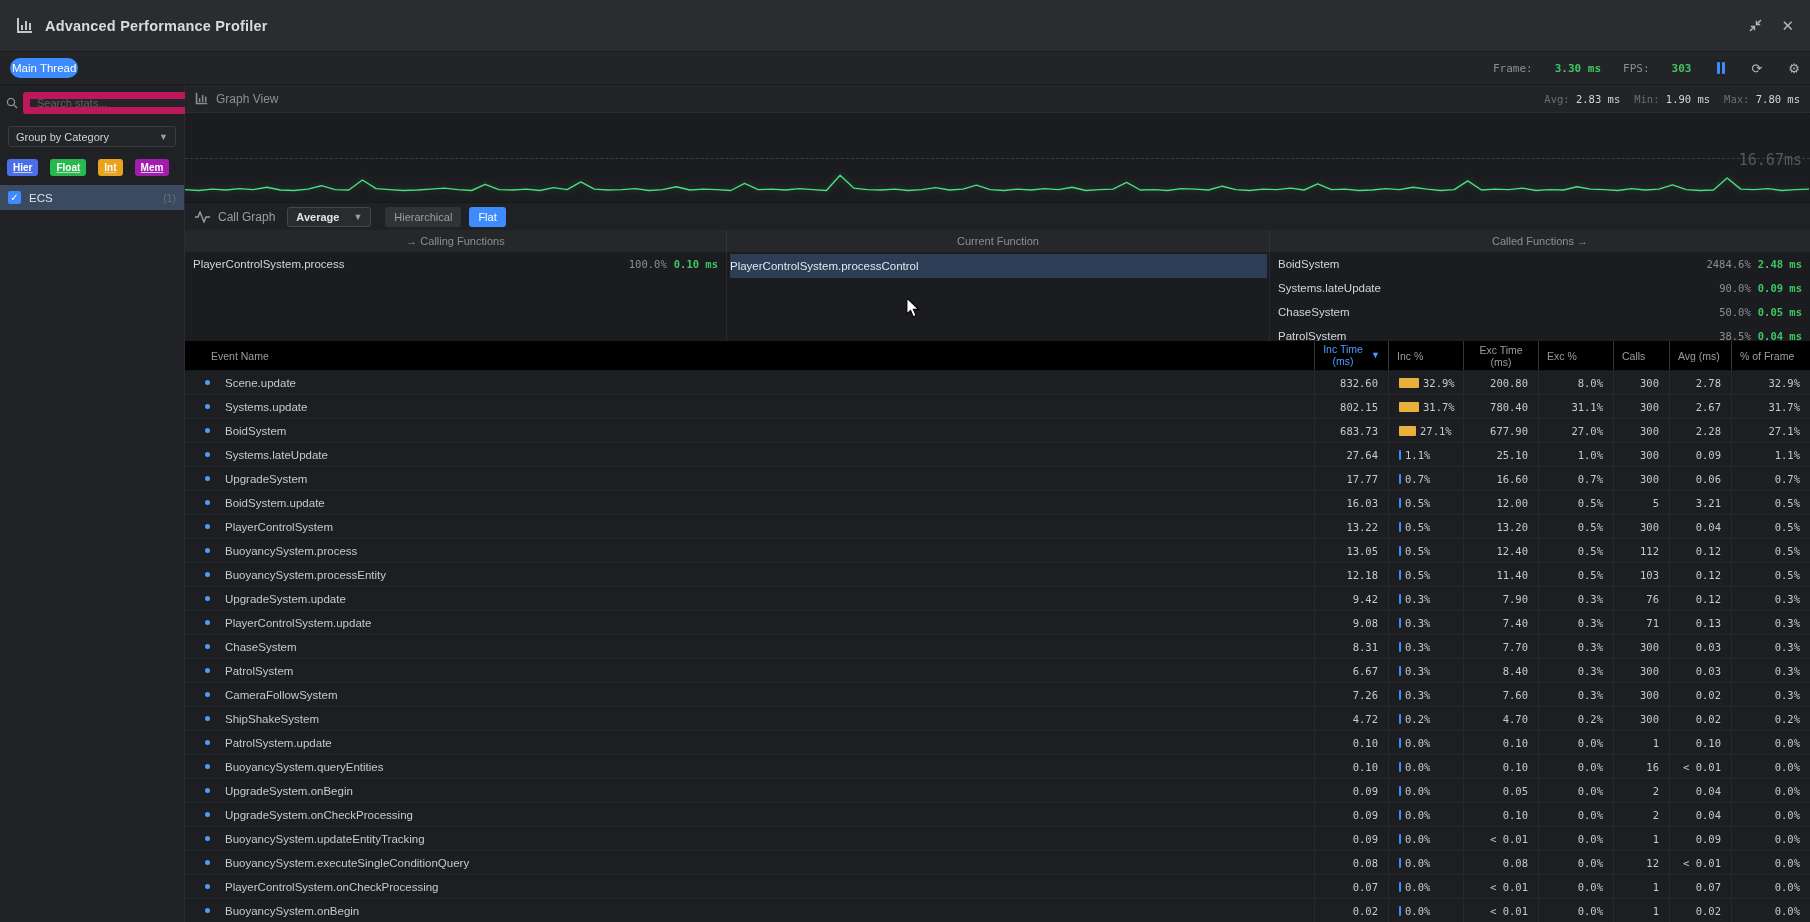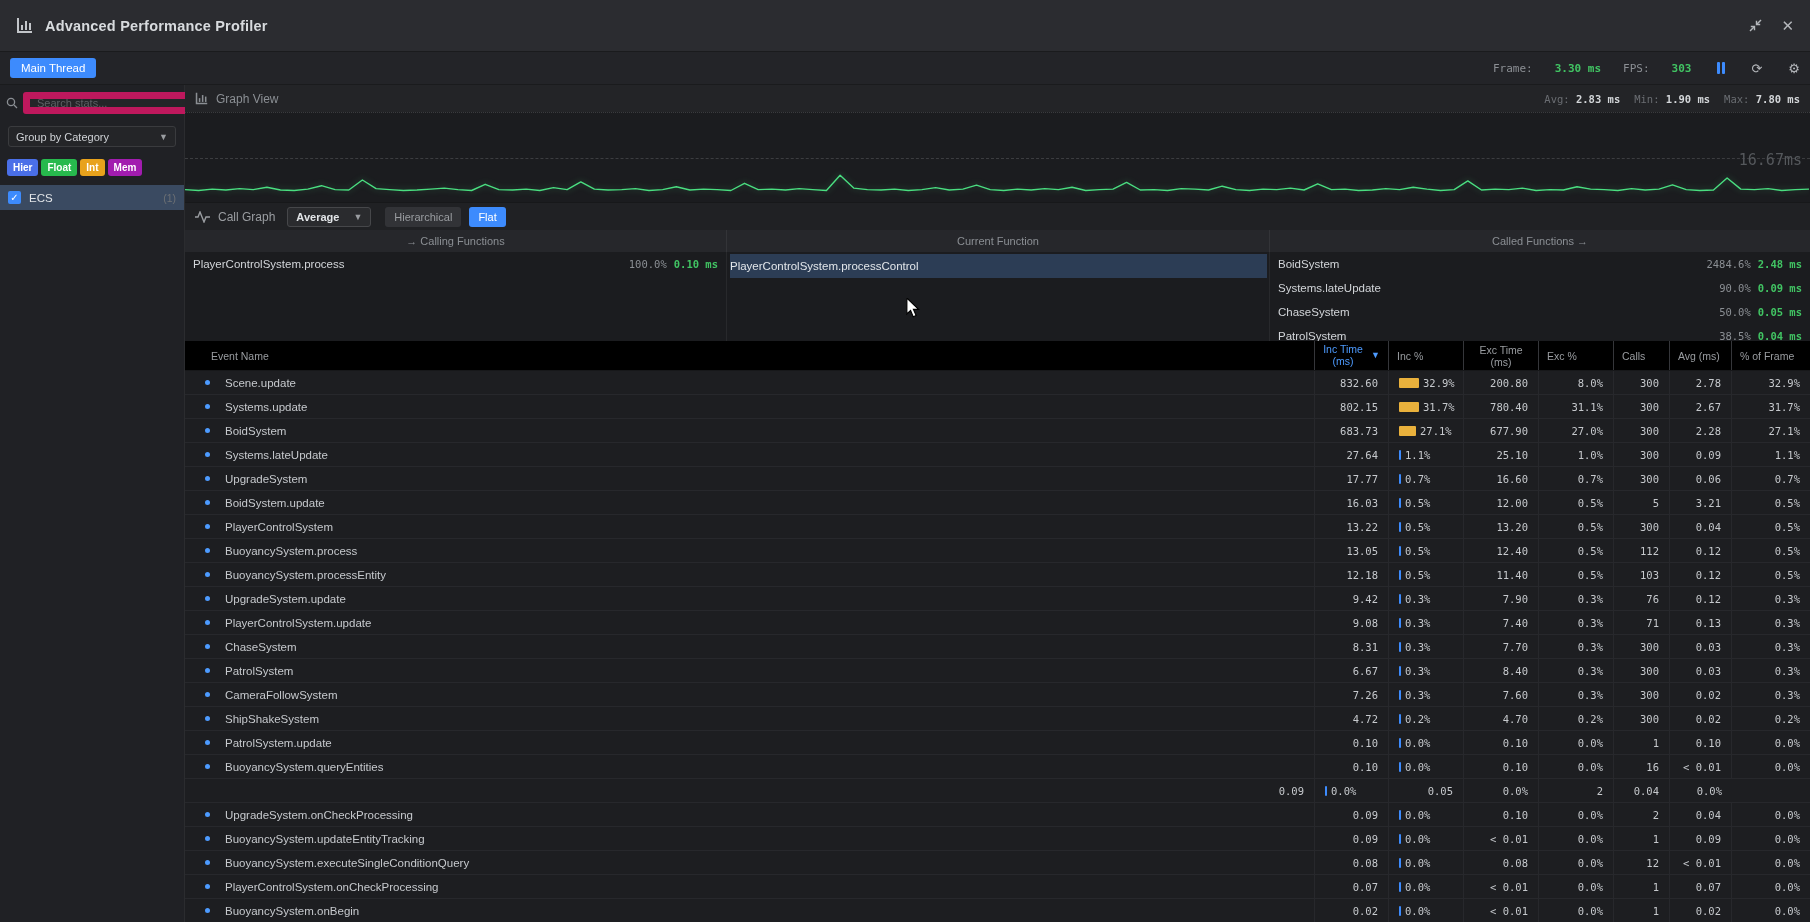--- a/index.html
+++ b/index.html
@@ -10,55 +10,55 @@
   
   .titlebar { height:52px; background:#2b2c30; border-bottom:1px solid #1a1b1d;
     display:flex; align-items:center; padding:0 16px; flex:0 0 auto; }
   .titlebar .title { font-size:14.5px; font-weight:bold; color:#d8dbde; margin-left:12px; letter-spacing:.2px; }
   .win-buttons { margin-left:auto; display:flex; align-items:center; gap:18px; }
   .iconbtn { background:none; border:none; cursor:pointer; color:#b4b7bb; display:flex; align-items:center; }
 
   
   .threadbar { height:33px; background:#232428; border-bottom:1px solid #1a1b1d;
     display:flex; align-items:center; padding:0 10px; flex:0 0 auto; }
-  .thread-tab { background:#3d8bfd; color:#fff; font-size:11.5px; padding:4px 11px; border-radius:3px; border:none; cursor:pointer; }
+  .thread-tab { background:#3d8bfd; color:#fff; font-size:11.5px; padding:4px 2px; border-radius:10px; border:none; cursor:pointer; }
   .frame-stats { margin-left:auto; display:flex; align-items:center; gap:22px;
     font-family:"DejaVu Sans Mono", monospace; font-size:11px; color:#8b8f94; }
   .frame-stats .green { color:#41c463; font-weight:bold; }
   .pause-icon { display:inline-flex; gap:2px; margin-left:14px; }
   .pause-icon i { display:block; width:3px; height:12px; background:#3d8bfd; border-radius:1px; }
   .threadbar .iconbtn { font-size:14px; margin-left:4px; }
 
   
   .body-row { flex:1; display:flex; min-height:0; }
 
   
   .sidebar { width:185px; flex:0 0 auto; background:#202125; border-right:1px solid #2b2c2f; padding-top:7px; }
   .search-row { display:flex; align-items:center; padding:0 7px 0 6px; gap:5px; }
   .search-input { flex:1; background:#242528; border:7px solid #be185d; border-radius:3px;
     color:#c9ccd1; font-size:11px; padding:4px 7px; height:21px; outline:none; }
   .search-input::placeholder { color:#5d6064; }
   .select-box { margin:12px 8px 0 8px; background:#242528; border:1px solid #3a3b3e; border-radius:3px;
     height:21px; display:flex; align-items:center; padding:0 7px; font-size:11px; color:#cfd2d6; cursor:pointer; }
   .select-box .chev { margin-left:auto; }
-  .chips { display:flex; gap:3px; margin:12px 7px 0 7px; }
+  .chips { display:flex; gap:12px; margin:12px 7px 0 7px;text-decoration:underline; }
   .chip { color:#fff; font-size:10px; font-weight:bold; padding:3px 6px; border-radius:3px; cursor:pointer; }
   .cat-row { margin-top:9px; height:25px; background:#3a4a61; display:flex; align-items:center; padding:0 8px; cursor:pointer; }
   .checkbox { width:13px; height:13px; background:#3d8bfd; border-radius:2px; display:flex;
     align-items:center; justify-content:center; color:#fff; font-size:10px; }
   .cat-label { margin-left:8px; font-size:11.5px; color:#e2e5e8; }
   .cat-count { margin-left:auto; font-size:10.5px; color:#6d7074; }
 
   
   .main { flex:1; display:flex; flex-direction:column; min-width:0; }
 
   .graph-header { height:27px; background:#232427; display:flex; align-items:center; padding:0 10px; flex:0 0 auto; }
   .graph-header .gtitle { font-size:12px; color:#8b8f94; margin-left:8px; }
   .minmax { margin-left:auto; font-family:"DejaVu Sans Mono", monospace; font-size:10.5px; color:#6a6d72; display:flex; gap:14px; }
-  .minmax b { color:#d4d7da; font-weight:bold; }
+  .minmax b { color:#d4d7da; font-weight:normal; }
 
   .graph-area { height:90px; background:#1b1c1f; position:relative; border-top:1px dotted #3a3b3e; flex:0 0 auto; }
   .threshold { position:absolute; left:0; right:0; top:45px; border-top:1px dashed #3c3d40; }
   .threshold-label { position:absolute; right:8px; top:38px; font-size:15px; color:#55585c; font-family:"DejaVu Sans Mono", monospace; }
   .graph-area svg { position:absolute; inset:0; }
   .sparkline { filter:drop-shadow(0 0 3px rgba(74,222,128,.35)); }
 
   .cg-toolbar { height:28px; background:#202124; border-top:1px solid #17181a; display:flex; align-items:center; padding:0 10px; gap:8px; flex:0 0 auto; }
   .cg-title { font-size:12px; color:#9a9da1; margin-right:4px; }
   .mini-select { background:#2a2b2e; border:1px solid #46474a; border-radius:3px; height:20px;
@@ -556,20 +556,24 @@
                 <span class="bar" style="width: 2px; background: rgb(61, 139, 253);"></span>
                 <span>0.0%</span>
               </div>
               <div class="td">0.10</div>
               <div class="td">0.0%</div>
               <div class="td">16</div>
               <div class="td">&lt; 0.01</div>
               <div class="td">0.0%</div>
             </div>
             <div class="tr">
+              <div class="td name">
+                <span class="bullet"></span>
+                <span>UpgradeSystem.onBegin</span>
+              </div>
               <div class="td">0.09</div>
               <div class="td incpct">
                 <span class="bar" style="width: 2px; background: rgb(61, 139, 253);"></span>
                 <span>0.0%</span>
               </div>
               <div class="td">0.05</div>
               <div class="td">0.0%</div>
               <div class="td">2</div>
               <div class="td">0.04</div>
               <div class="td">0.0%</div>

